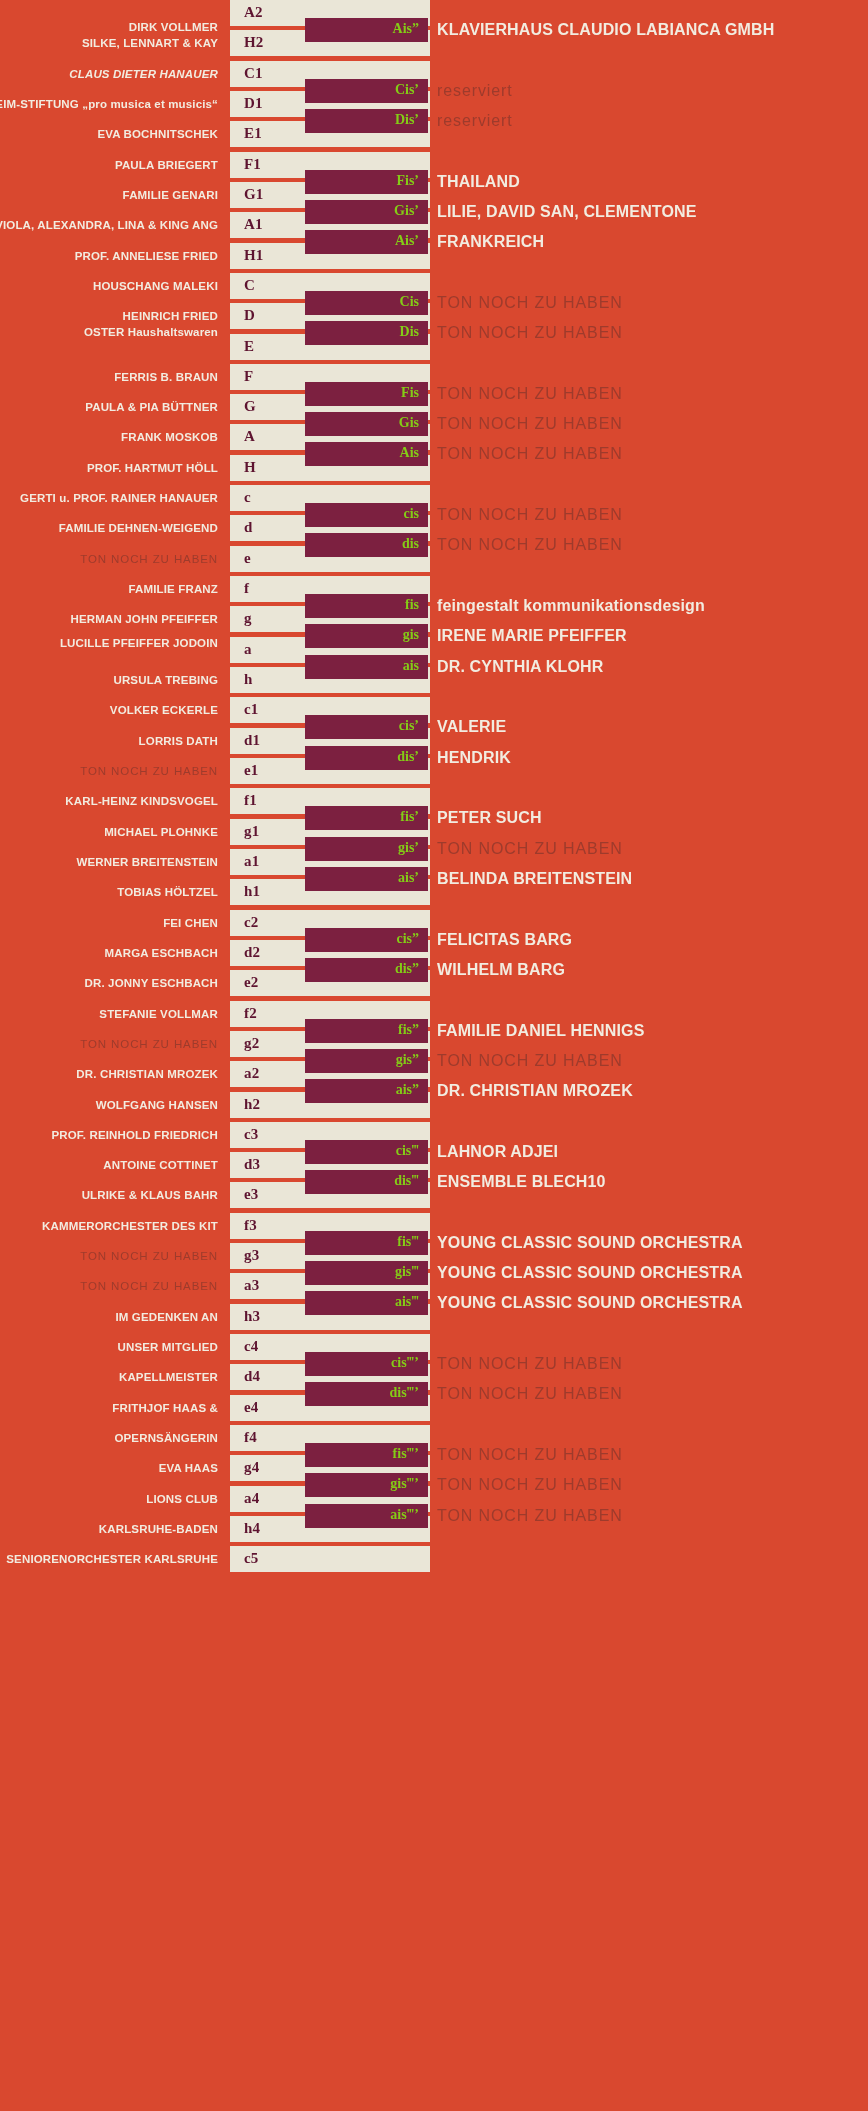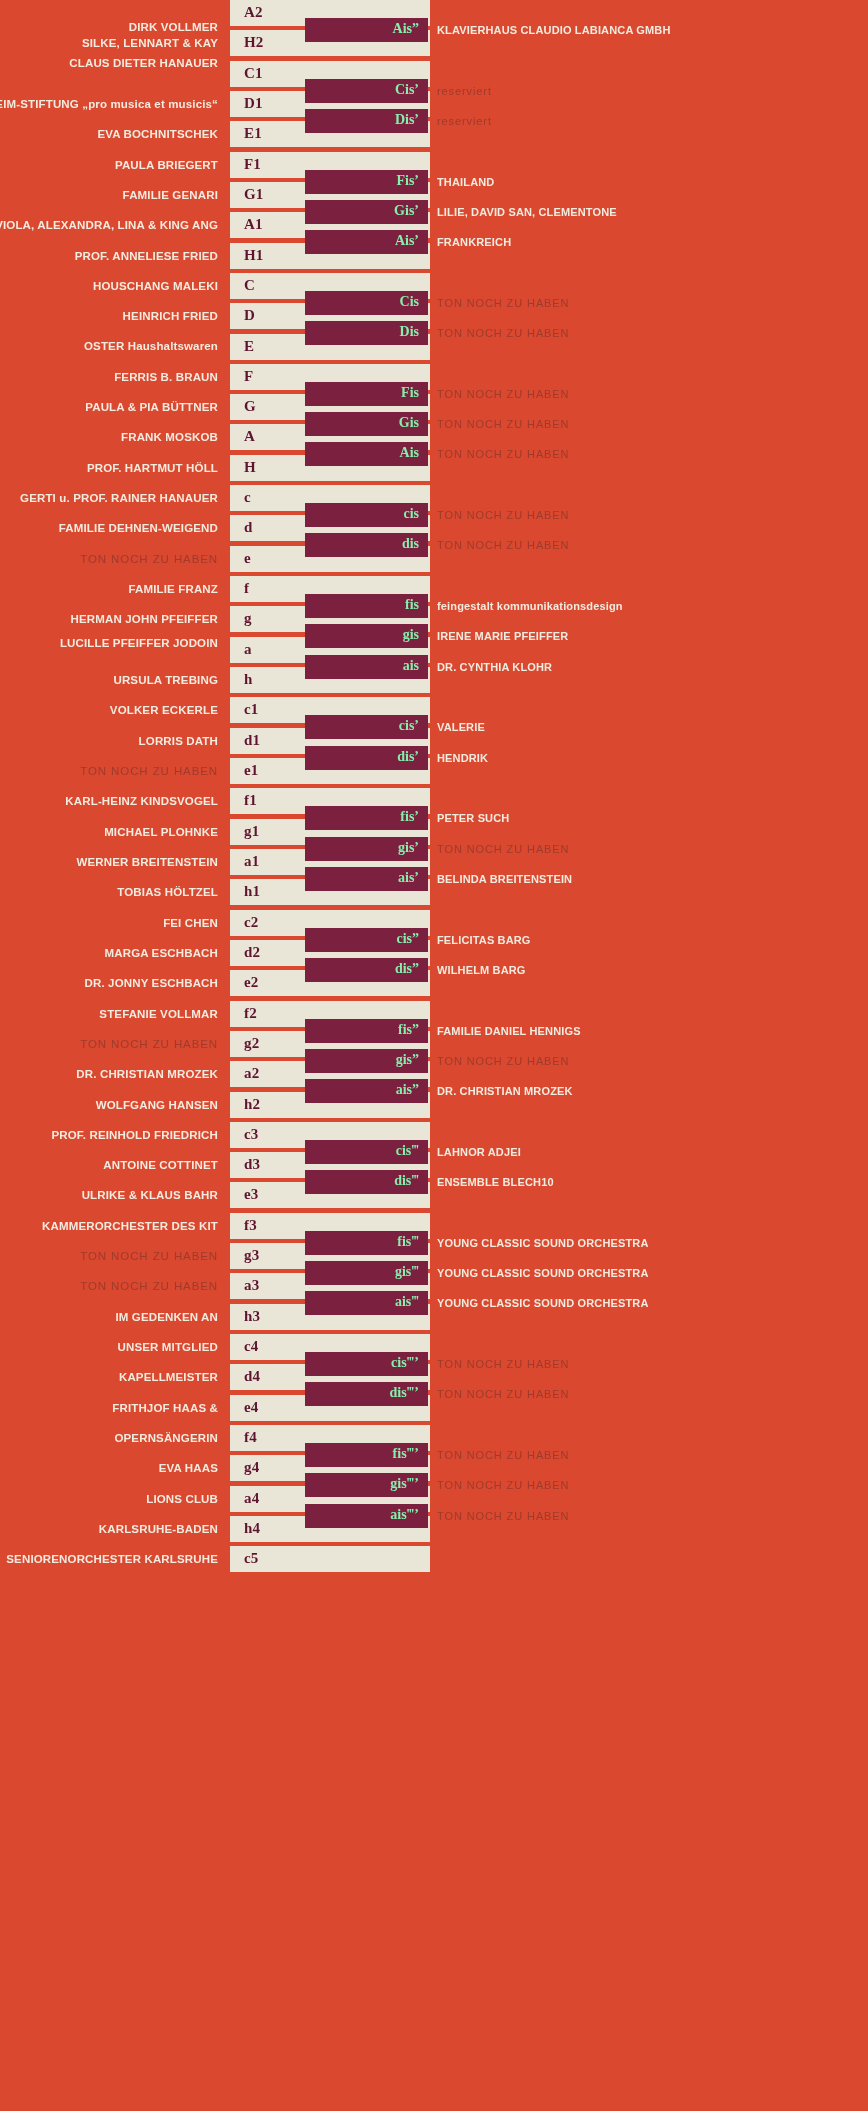--- a/index.html
+++ b/index.html
@@ -54,27 +54,27 @@
     height:24px;
     background:#7c2040;
   }
   .bkey .bnote{
     position:absolute;
     right:9px;top:50%;
     transform:translateY(-54%);
     font-family:"Liberation Serif", serif;
     font-weight:bold;
     font-size:14px;
-    color:#86efac;
+    color:#84cc16;
     white-space:nowrap;
   }
   .blabel{
     position:absolute;
     left:437px;
-    font-size:11px;
+    font-size:16px;
     font-weight:bold;
     color:#f2ece0;
     white-space:nowrap;
     letter-spacing:.15px;
     transform:translateY(-50%);
   }
   .blabel.free{color:#9e3b2c;font-weight:normal;letter-spacing:.9px;}
 </style>
 </head>
 <body>
@@ -84,21 +84,21 @@
       <span class="wnote">A2</span>
     </div>
     <div class="wlabel" style="top: 27px;">DIRK VOLLMER</div>
     <div class="wkey" style="top: 30.32px;">
       <span class="wnote">H2</span>
     </div>
     <div class="wlabel" style="top: 43.32px;">SILKE, LENNART &amp; KAY</div>
     <div class="wkey" style="top: 60.64px;">
       <span class="wnote">C1</span>
     </div>
-    <div class="wlabel" style="top: 63px;">CLAUS DIETER HANAUER</div>
+    <div class="wlabel" style="top: 74px; font-style: italic;">CLAUS DIETER HANAUER</div>
     <div class="wkey" style="top: 90.96px;">
       <span class="wnote">D1</span>
     </div>
     <div class="wlabel" style="top: 103.96px;">DRAHEIM-STIFTUNG „pro musica et musicis“</div>
     <div class="wkey" style="top: 121.28px;">
       <span class="wnote">E1</span>
     </div>
     <div class="wlabel" style="top: 134.28px;">EVA BOCHNITSCHEK</div>
     <div class="wkey" style="top: 151.6px;">
       <span class="wnote">F1</span>
@@ -120,21 +120,21 @@
       <span class="wnote">C</span>
     </div>
     <div class="wlabel" style="top: 285.88px;">HOUSCHANG MALEKI</div>
     <div class="wkey" style="top: 303.2px;">
       <span class="wnote">D</span>
     </div>
     <div class="wlabel" style="top: 316.2px;">HEINRICH FRIED</div>
     <div class="wkey" style="top: 333.52px;">
       <span class="wnote">E</span>
     </div>
-    <div class="wlabel" style="top: 346px;">OSTER Haushaltswaren</div>
+    <div class="wlabel" style="top: 332px;">OSTER Haushaltswaren</div>
     <div class="wkey" style="top: 363.84px;">
       <span class="wnote">F</span>
     </div>
     <div class="wlabel" style="top: 376.84px;">FERRIS B. BRAUN</div>
     <div class="wkey" style="top: 394.16px;">
       <span class="wnote">G</span>
     </div>
     <div class="wlabel" style="top: 407.16px;">PAULA &amp; PIA BÜTTNER</div>
     <div class="wkey" style="top: 424.48px;">
       <span class="wnote">A</span>

